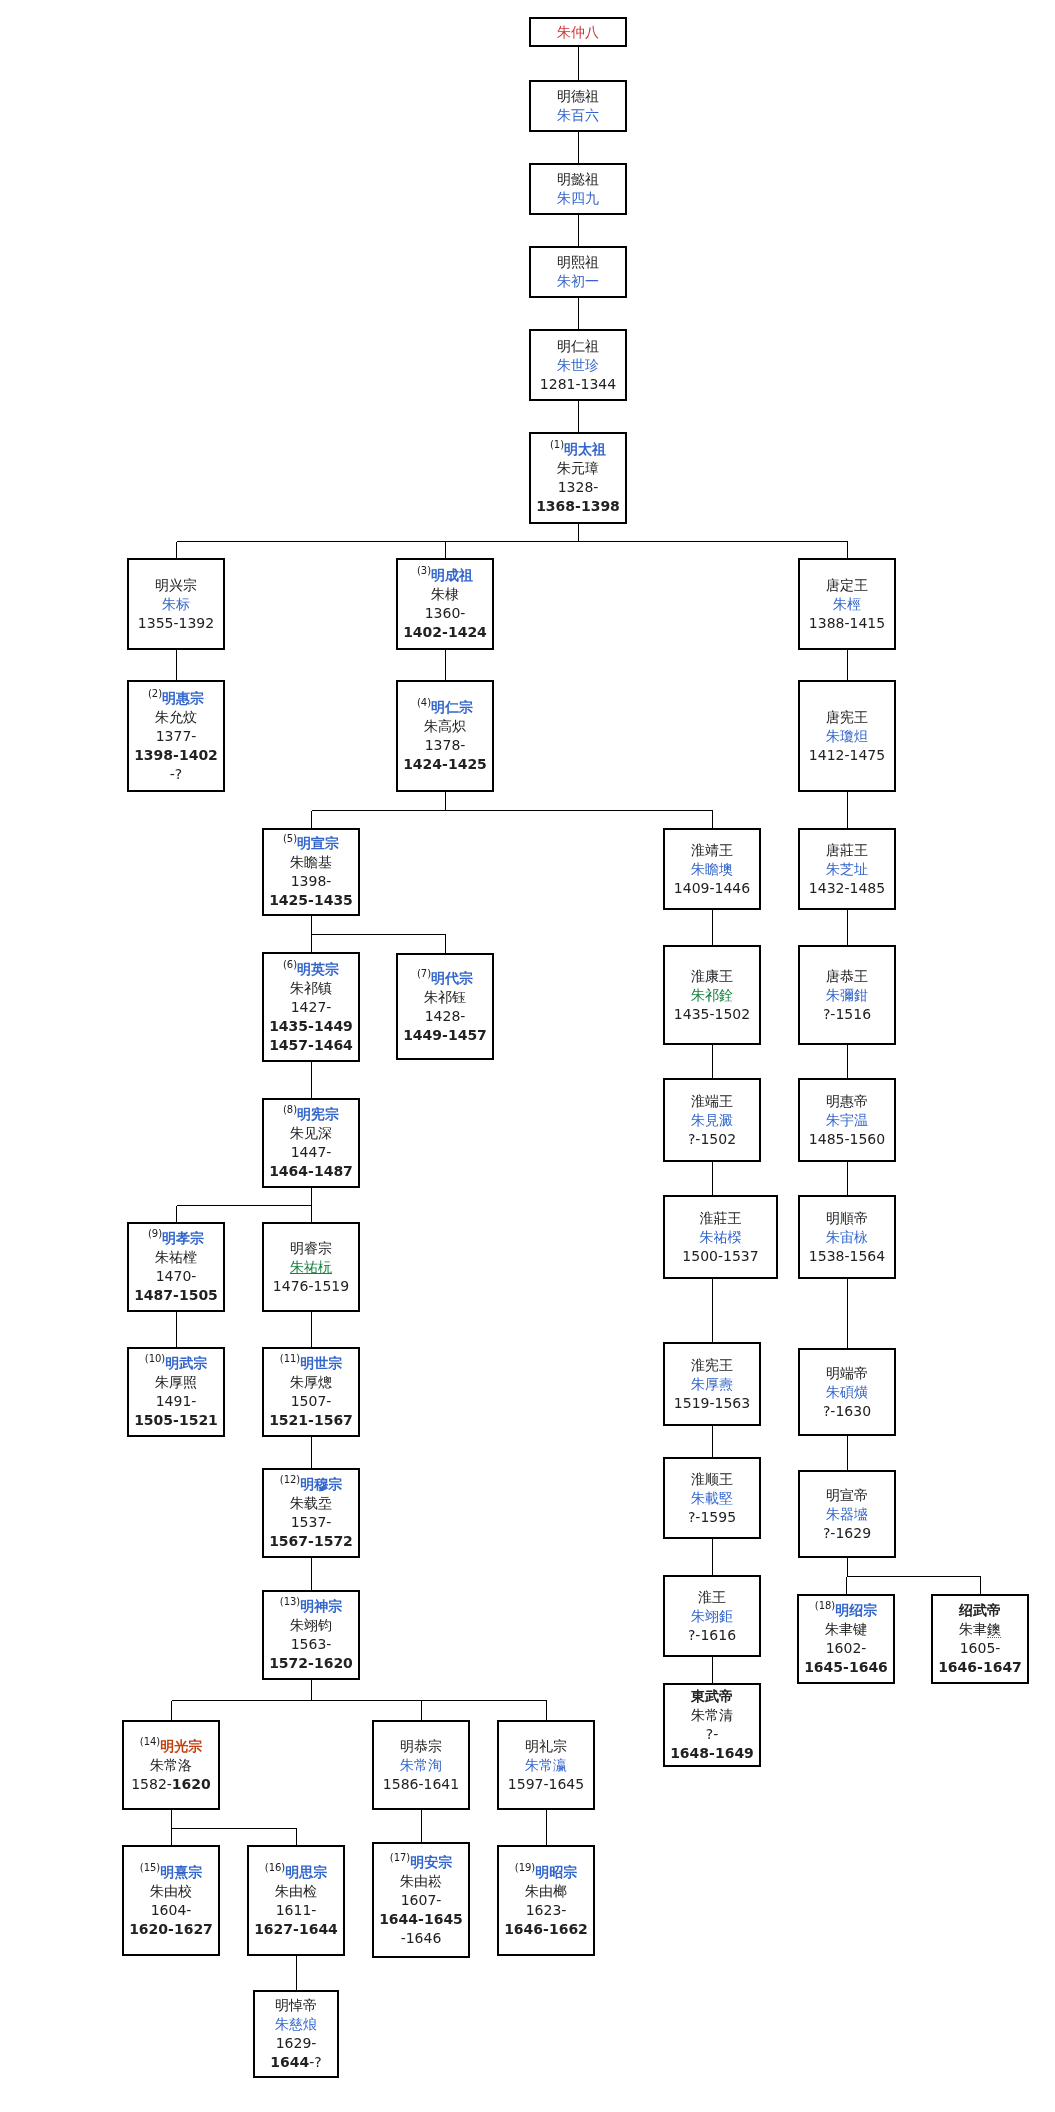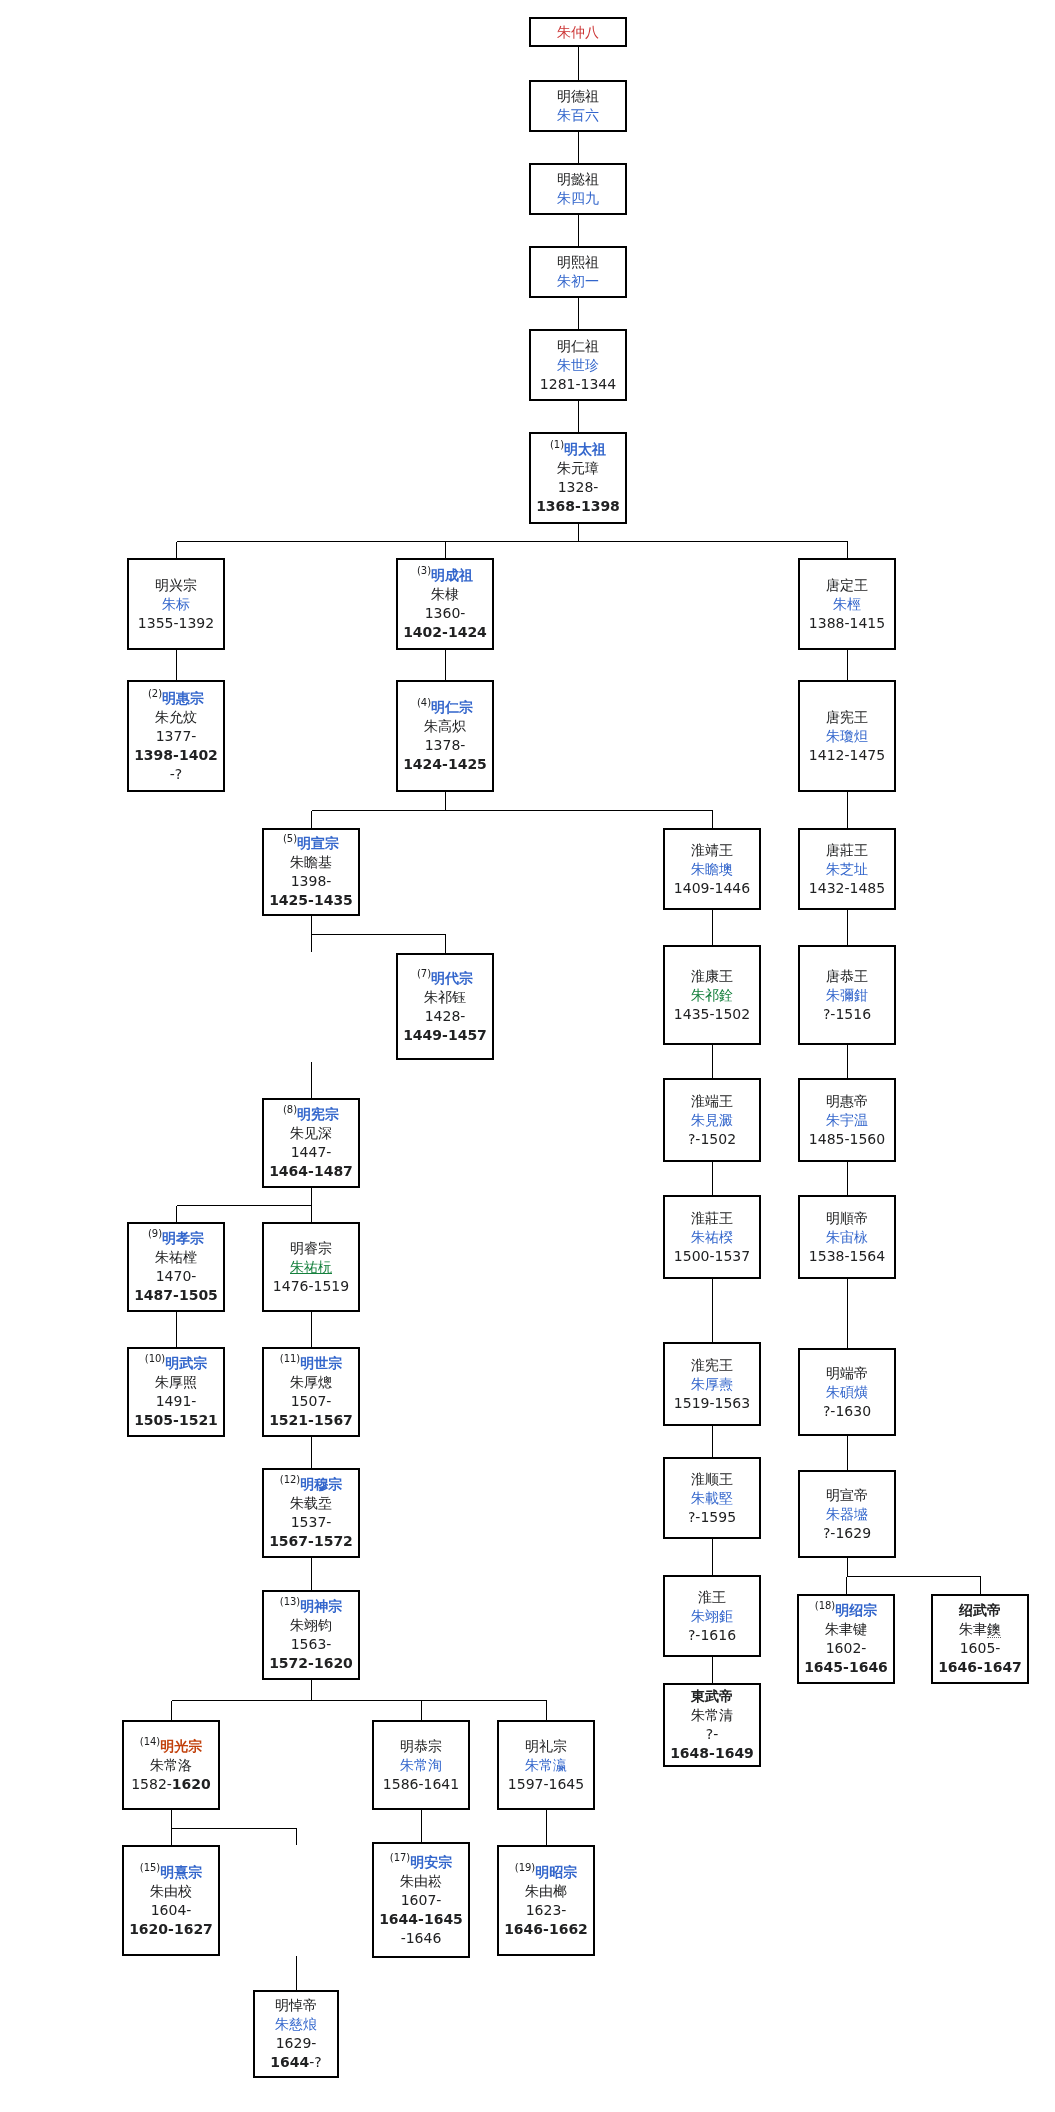--- a/index.html
+++ b/index.html
@@ -98,20 +98,27 @@
     <div class="node" style="left: 663px; top: 828px; width: 98px; height: 82px;">
       <div class="ln"><span class="s-n">淮靖王</span></div>
       <div class="ln"><span class="s-l" style="color: rgb(51, 102, 204);">朱瞻墺</span></div>
       <div class="ln"><span class="s-n">1409-1446</span></div>
     </div>
     <div class="node" style="left: 798px; top: 828px; width: 98px; height: 82px;">
       <div class="ln"><span class="s-n">唐莊王</span></div>
       <div class="ln"><span class="s-l" style="color: rgb(51, 102, 204);">朱芝址</span></div>
       <div class="ln"><span class="s-n">1432-1485</span></div>
     </div>
+    <div class="node" style="left: 262px; top: 952px; width: 98px; height: 110px;">
+      <div class="ln"><span class="s-sup">(6)</span><span class="s-lb" style="color: rgb(51, 102, 204);">明英宗</span></div>
+      <div class="ln"><span class="s-n">朱祁镇</span></div>
+      <div class="ln"><span class="s-n">1427-</span></div>
+      <div class="ln"><span class="s-b">1435-1449</span></div>
+      <div class="ln"><span class="s-b">1457-1464</span></div>
+    </div>
     <div class="node" style="left: 396px; top: 953px; width: 98px; height: 107px;">
       <div class="ln"><span class="s-sup">(7)</span><span class="s-lb" style="color: rgb(51, 102, 204);">明代宗</span></div>
       <div class="ln"><span class="s-n">朱祁钰</span></div>
       <div class="ln"><span class="s-n">1428-</span></div>
       <div class="ln"><span class="s-b">1449-1457</span></div>
     </div>
     <div class="node" style="left: 663px; top: 945px; width: 98px; height: 100px;">
       <div class="ln"><span class="s-n">淮康王</span></div>
       <div class="ln"><span class="s-l" style="color: #15803d;">朱祁銓</span></div>
       <div class="ln"><span class="s-n">1435-1502</span></div>
@@ -141,21 +148,21 @@
       <div class="ln"><span class="s-sup">(9)</span><span class="s-lb" style="color: rgb(51, 102, 204);">明孝宗</span></div>
       <div class="ln"><span class="s-n">朱祐樘</span></div>
       <div class="ln"><span class="s-n">1470-</span></div>
       <div class="ln"><span class="s-b">1487-1505</span></div>
     </div>
     <div class="node" style="left: 262px; top: 1222px; width: 98px; height: 90px;">
       <div class="ln"><span class="s-n">明睿宗</span></div>
       <div class="ln"><span class="s-l" style="color: #15803d; text-decoration: underline;">朱祐杬</span></div>
       <div class="ln"><span class="s-n">1476-1519</span></div>
     </div>
-    <div class="node" style="left: 663px; top: 1195px; width: 98px; height: 84px;">
+    <div class="node" style="left: 663px; top: 1195px; width: 115px; height: 84px;">
       <div class="ln"><span class="s-n">淮莊王</span></div>
       <div class="ln"><span class="s-l" style="color: rgb(51, 102, 204);">朱祐楑</span></div>
       <div class="ln"><span class="s-n">1500-1537</span></div>
     </div>
     <div class="node" style="left: 798px; top: 1195px; width: 98px; height: 84px;">
       <div class="ln"><span class="s-n">明順帝</span></div>
       <div class="ln"><span class="s-l" style="color: rgb(51, 102, 204);">朱宙栐</span></div>
       <div class="ln"><span class="s-n">1538-1564</span></div>
     </div>
     <div class="node" style="left: 127px; top: 1347px; width: 98px; height: 90px;">
@@ -238,20 +245,26 @@
       <div class="ln"><span class="s-bd">東武帝</span></div>
       <div class="ln"><span class="s-n">朱常清</span></div>
       <div class="ln"><span class="s-n">?-</span></div>
       <div class="ln"><span class="s-b">1648-1649</span></div>
     </div>
     <div class="node" style="left: 122px; top: 1845px; width: 98px; height: 111px;">
       <div class="ln"><span class="s-sup">(15)</span><span class="s-lb" style="color: rgb(51, 102, 204);">明熹宗</span></div>
       <div class="ln"><span class="s-n">朱由校</span></div>
       <div class="ln"><span class="s-n">1604-</span></div>
       <div class="ln"><span class="s-b">1620-1627</span></div>
+    </div>
+    <div class="node" style="left: 247px; top: 1845px; width: 98px; height: 111px;">
+      <div class="ln"><span class="s-sup">(16)</span><span class="s-lb" style="color: rgb(51, 102, 204);">明思宗</span></div>
+      <div class="ln"><span class="s-n">朱由检</span></div>
+      <div class="ln"><span class="s-n">1611-</span></div>
+      <div class="ln"><span class="s-b">1627-1644</span></div>
     </div>
     <div class="node" style="left: 372px; top: 1842px; width: 98px; height: 116px;">
       <div class="ln"><span class="s-sup">(17)</span><span class="s-lb" style="color: rgb(51, 102, 204);">明安宗</span></div>
       <div class="ln"><span class="s-n">朱由崧</span></div>
       <div class="ln"><span class="s-n">1607-</span></div>
       <div class="ln"><span class="s-b">1644-1645</span></div>
       <div class="ln"><span class="s-n">-1646</span></div>
     </div>
     <div class="node" style="left: 497px; top: 1845px; width: 98px; height: 111px;">
       <div class="ln"><span class="s-sup">(19)</span><span class="s-lb" style="color: rgb(51, 102, 204);">明昭宗</span></div>

